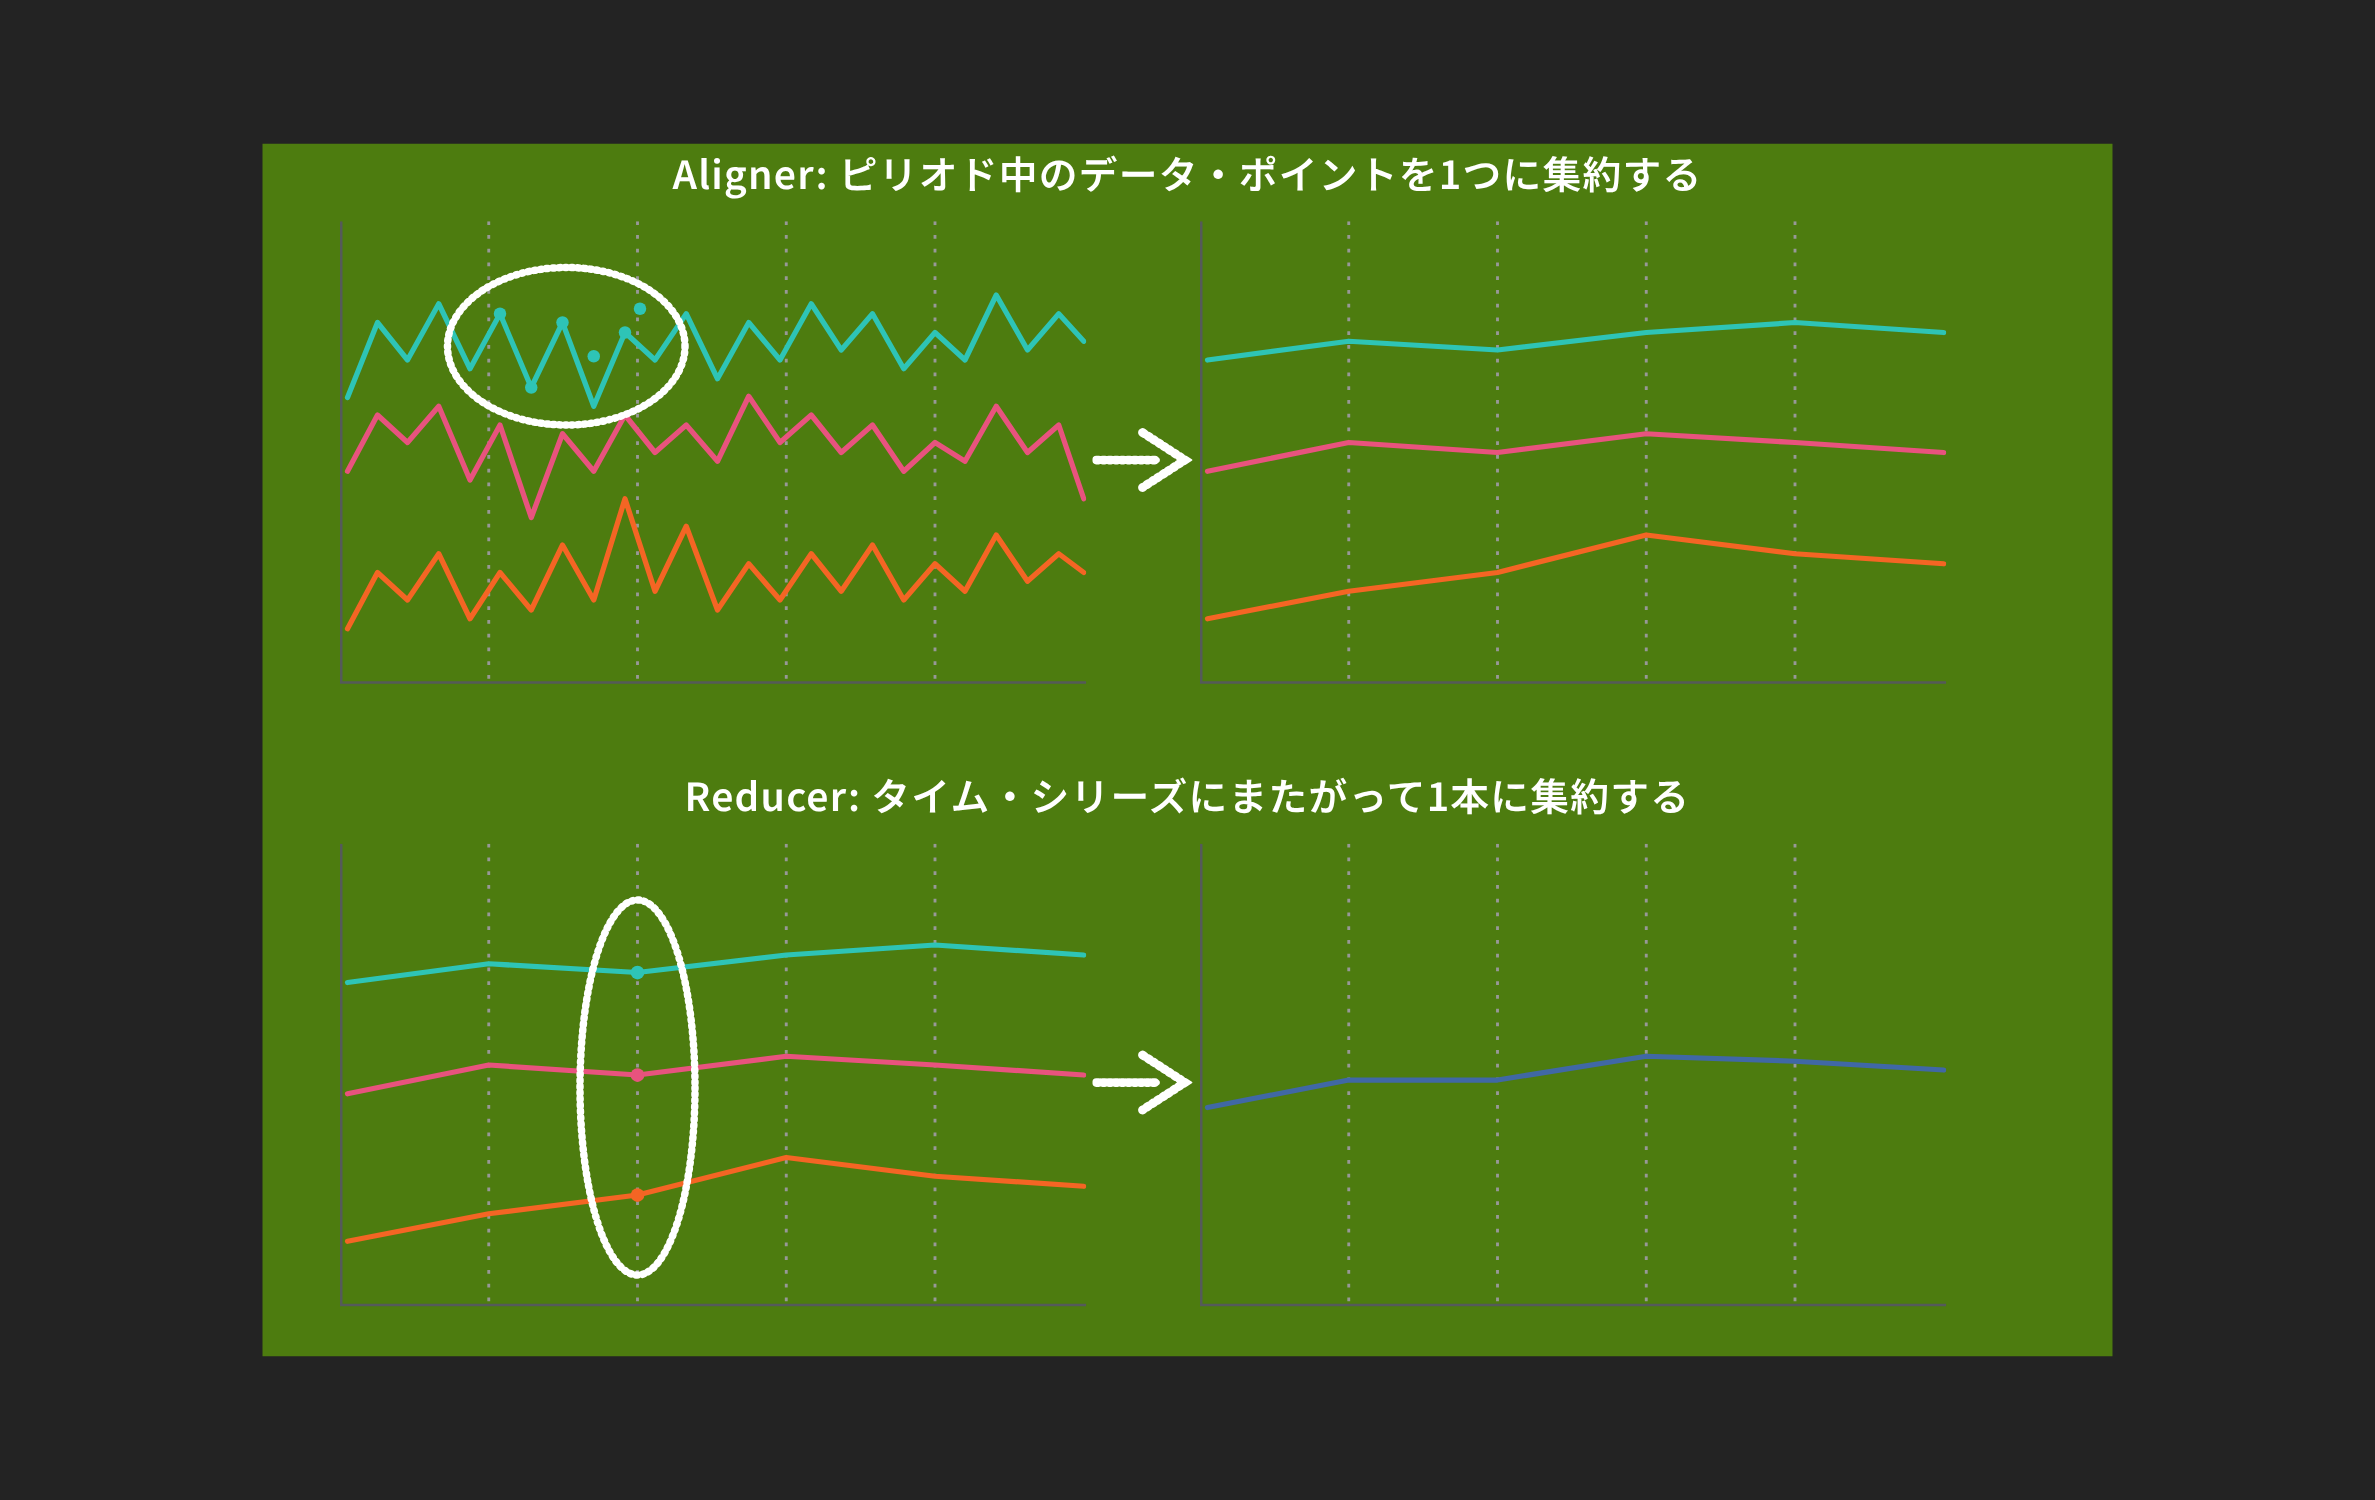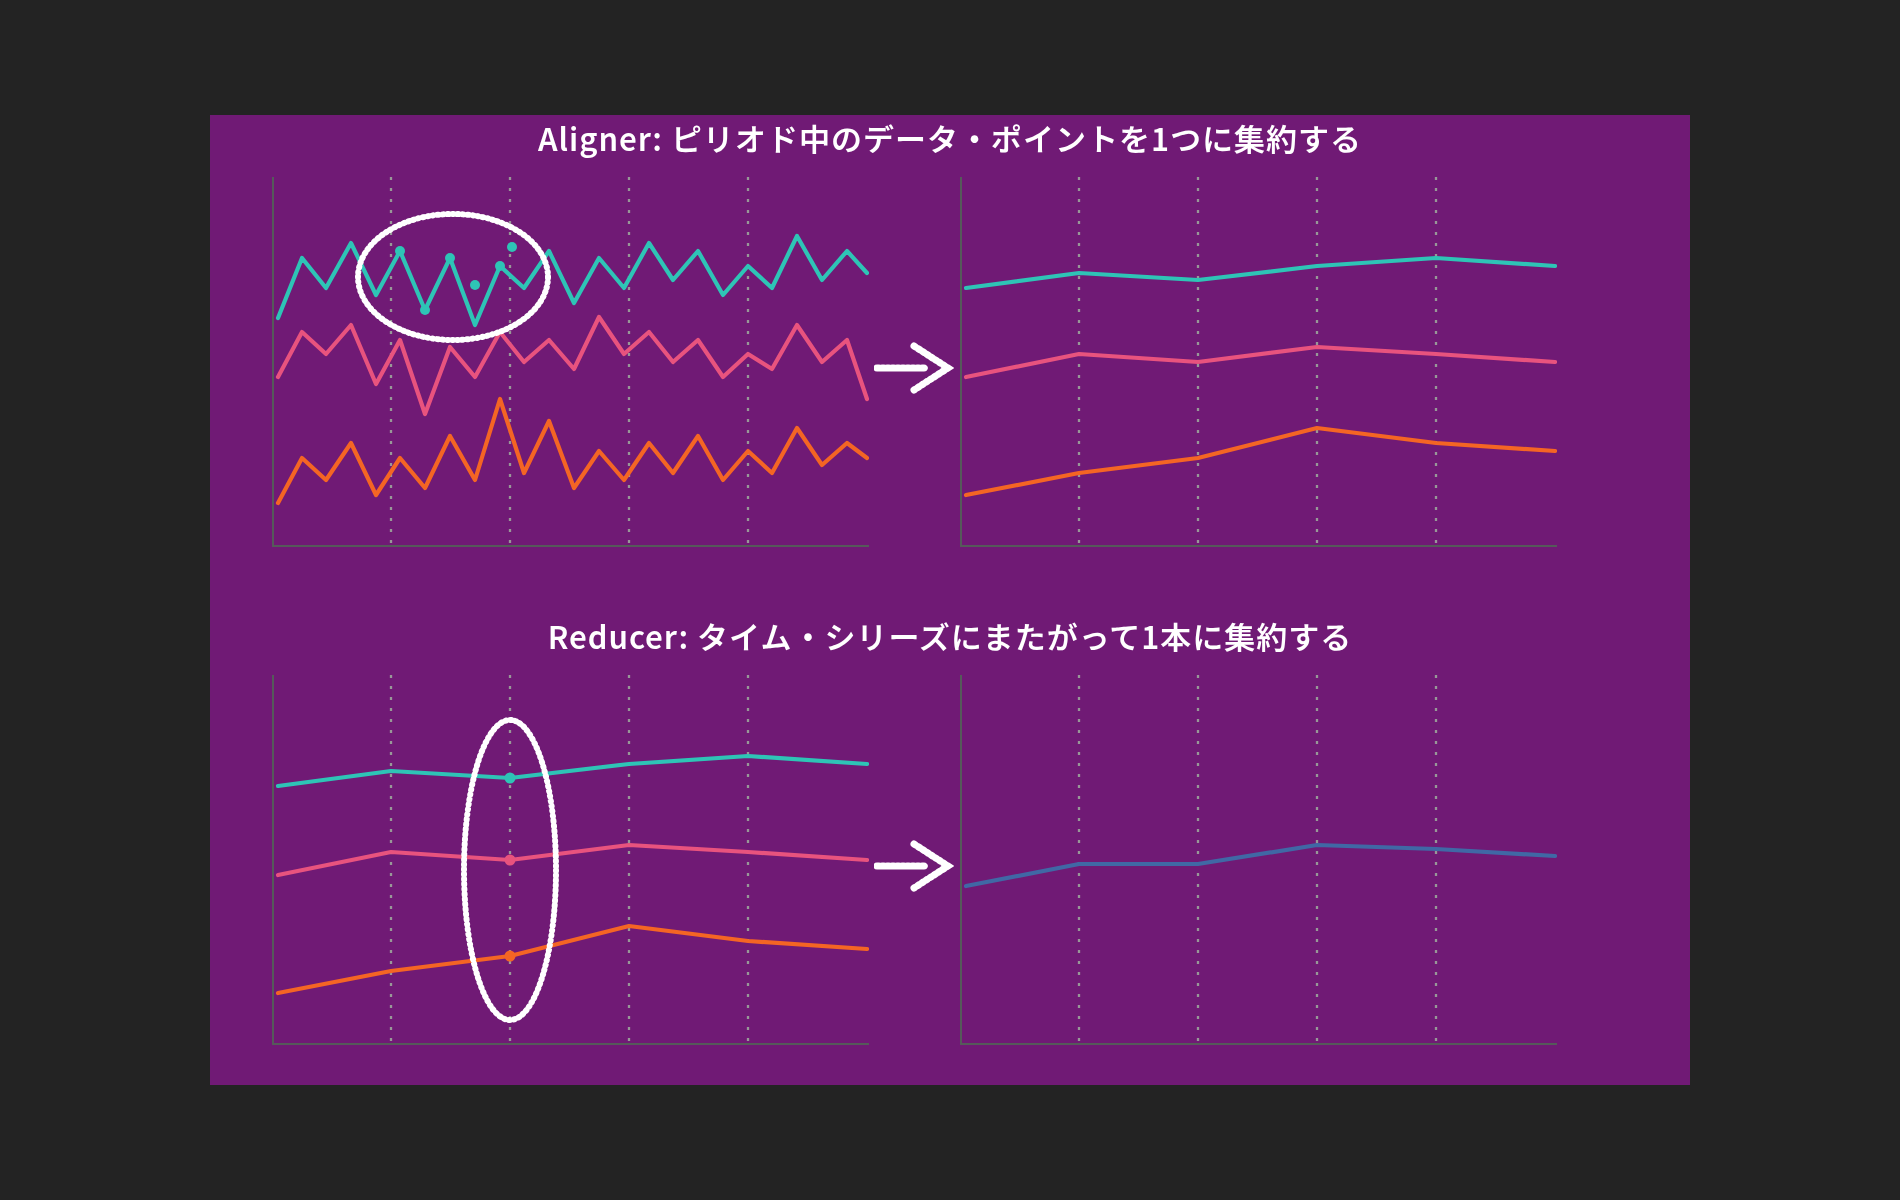--- a/index.html
+++ b/index.html
@@ -1,17 +1,17 @@
 <!DOCTYPE html>
 <html><head>
 <meta charset="utf-8">
 <style>
   html,body{margin:0;padding:0;background:#232323;}
   body{display:flex;align-items:center;justify-content:center;width:1900px;height:1200px;}
-  .slide{position:relative;width:1480px;height:970px;background:#701a75;font-family:"Hiragino Sans","Yu Gothic","Noto Sans JP",sans-serif;}
+  .slide{position:relative;width:1480px;height:970px;background:#4d7c0f;font-family:"Hiragino Sans","Yu Gothic","Noto Sans JP",sans-serif;}
   .row{position:absolute;left:0;width:100%;}
   .row.top{top:0;}
   .row.bottom{top:498px;}
   .title{position:absolute;left:0;width:100%;top:0;text-align:center;color:#fff;font-size:31px;font-weight:600;letter-spacing:1px;}
   .chartbox{position:absolute;top:62px;width:597px;height:370px;}
   .chartbox.left{left:62px;}
   .chartbox.right{left:750px;}
   svg{display:block;}
   .axis{stroke:#555a5a;stroke-width:4;fill:none;}
   .grid{stroke:#989898;stroke-width:2.3;stroke-dasharray:3 8;}

